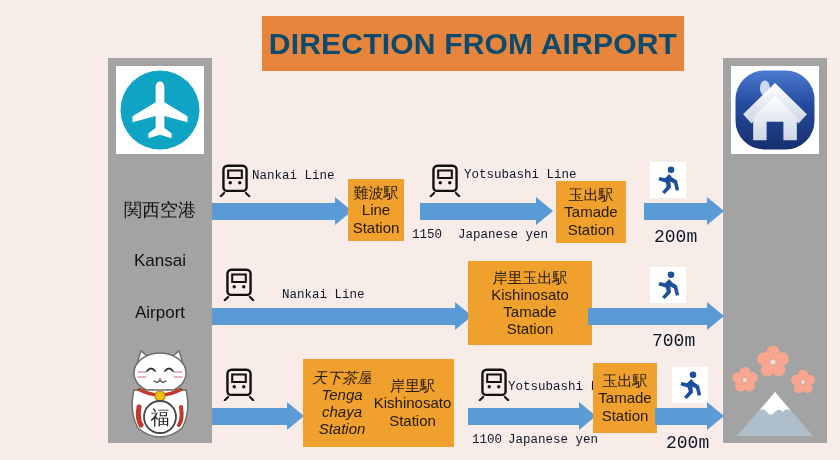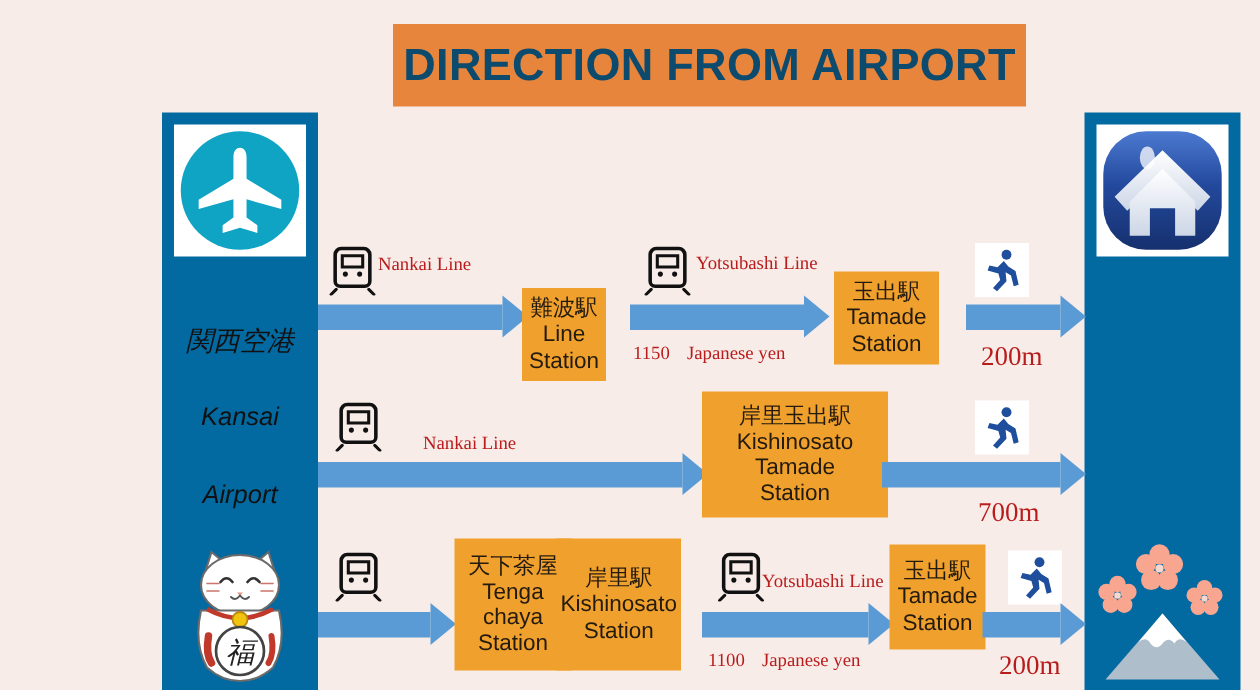--- a/index.html
+++ b/index.html
@@ -18,23 +18,22 @@
     background:#e8853c;
     display:flex;align-items:center;justify-content:center;
   }
   .title-banner .title-text{
     font-size:30px;font-weight:bold;color:#0c4a6e;letter-spacing:.2px;
     font-family:"Liberation Sans", sans-serif;white-space:nowrap;
   }
 
   
   .side-panel{
-    position:absolute;top:75px;width:104px;height:385px;
-    background:#0369a1;
-    font-style:italic;
+    position:absolute;top:58px;width:104px;height:385px;
+    background:#a3a3a3;
   }
   .panel-left{left:108px;}
   .panel-right{left:723px;}
 
   .icon-tile{
     position:absolute;left:8px;top:8px;width:88px;height:88px;
     background:#ffffff;display:flex;align-items:center;justify-content:center;
   }
   .icon-tile svg{display:block;}
 
@@ -68,22 +67,22 @@
   .station-box{
     position:absolute;background:#f0a02c;
     display:flex;flex-direction:column;align-items:center;justify-content:center;
     color:#231a10;text-align:center;line-height:1.14;
     font-family:"Liberation Sans", sans-serif;
   }
   .station-box .jp{font-size:15px;}
   .station-box .en{font-size:15px;}
 
   .cap{
-    position:absolute;color:#b91c1c;white-space:nowrap;
-    font-family:Liberation Serif, serif;
+    position:absolute;color:#0f172a;white-space:nowrap;
+    font-family:Liberation Mono, monospace;
   }
   .line-name{font-size:12.5px;}
   .fare{font-size:12.5px;}
   .dist{font-size:18px;}
 
   .train-icon{position:absolute;width:34px;height:34px;}
   .walk-tile{
     position:absolute;width:36px;height:36px;background:#ffffff;
     display:flex;align-items:center;justify-content:center;
   }
@@ -207,40 +206,40 @@
       <circle cx="64" cy="58" r="5" fill="#111"></circle>
       <path d="M18 88 L8 98 M82 88 L92 98" stroke="#111" stroke-width="6" stroke-linecap="round"></path>
     </svg>
     <div class="cap line-name" style="left:252px;top:14px;">Nankai  Line</div>
 
     <div class="arrow" style="left:212px;top:48px;width:140px;">
       <div class="bar" style="width:123px;"></div>
         <div class="head" style="left:123px;"></div>
     </div>
 
-    <div class="station-box" style="left:348px;top:37px;width:56px;height:62px;">
+    <div class="station-box" style="left:348px;top:24px;width:56px;height:62px;">
       <div class="jp">難波駅</div>
       <div class="en">Line</div>
       <div class="en">Station</div>
     </div>
 
     <svg class="train-icon" style="left:428px;top:8px;" viewBox="0 0 100 100">
       <path d="M28 8 h44 a12 12 0 0 1 12 12 v52 a10 10 0 0 1 -10 10 h-48 a10 10 0 0 1 -10 -10 v-52 a12 12 0 0 1 12 -12 z" fill="none" stroke="#111" stroke-width="7"></path>
       <path d="M30 22 h40 v22 h-40 z" fill="none" stroke="#111" stroke-width="6"></path>
       <circle cx="36" cy="58" r="5" fill="#111"></circle>
       <circle cx="64" cy="58" r="5" fill="#111"></circle>
       <path d="M18 88 L8 98 M82 88 L92 98" stroke="#111" stroke-width="6" stroke-linecap="round"></path>
     </svg>
     <div class="cap line-name" style="left:464px;top:13px;">Yotsubashi Line</div>
 
     <div class="arrow" style="left:420px;top:48px;width:133px;">
       <div class="bar" style="width:116px;"></div>
         <div class="head" style="left:116px;"></div>
     </div>
-    <div class="cap fare" style="left:422px;top:73px;">1150</div>
+    <div class="cap fare" style="left:412px;top:73px;">1150</div>
     <div class="cap fare" style="left:458px;top:73px;">Japanese yen</div>
 
     <div class="station-box" style="left:556px;top:26px;width:70px;height:62px;">
       <div class="jp">玉出駅</div>
       <div class="en">Tamade</div>
       <div class="en">Station</div>
     </div>
 
     <div class="walk-tile" style="left:650px;top:7px;">
       <svg width="30" height="30" viewBox="0 0 100 100" aria-hidden="true">
@@ -299,21 +298,21 @@
       <circle cx="36" cy="58" r="5" fill="#111"></circle>
       <circle cx="64" cy="58" r="5" fill="#111"></circle>
       <path d="M18 88 L8 98 M82 88 L92 98" stroke="#111" stroke-width="6" stroke-linecap="round"></path>
     </svg>
 
     <div class="arrow" style="left:212px;top:53px;width:92px;">
       <div class="bar" style="width:75px;"></div>
         <div class="head" style="left:75px;"></div>
     </div>
 
-    <div class="station-box" style="left:303px;top:4px;width:78px;height:88px;">
+    <div class="station-box" style="left:303px;top:4px;width:78px;height:88px;font-style:italic;">
       <div class="jp">天下茶屋</div>
       <div class="en">Tenga</div>
       <div class="en">chaya</div>
       <div class="en">Station</div>
     </div>
 
     <div class="station-box" style="left:371px;top:4px;width:83px;height:88px;">
       <div class="jp">岸里駅</div>
       <div class="en">Kishinosato</div>
       <div class="en">Station</div>

